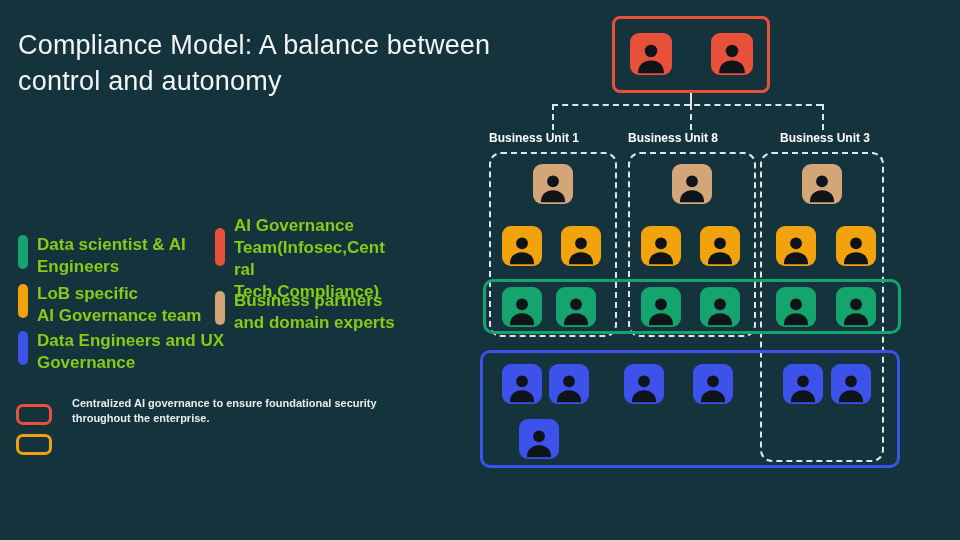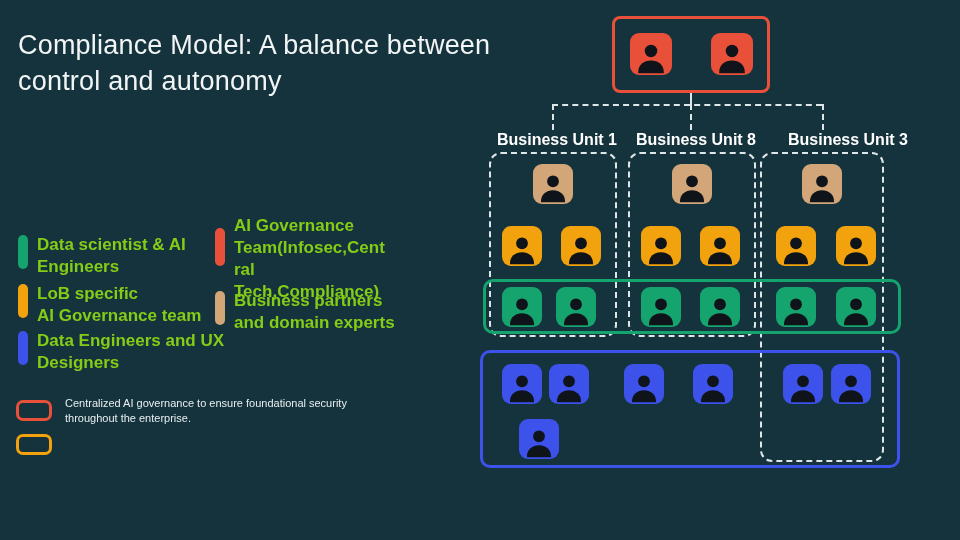--- a/index.html
+++ b/index.html
@@ -13,31 +13,31 @@
     white-space:pre-line; letter-spacing:.2px;
   }
 
   .legend-item { position:absolute; display:flex; gap:9px; align-items:flex-start; }
   .pill { width:10px; flex:0 0 10px; border-radius:5px; margin-top:1px; }
   .legend-label {
     color:#84cc16; font-size:17px; font-weight:700; line-height:1.3;
     white-space:pre-line;
   }
 
-  .note { position:absolute; display:flex; gap:13px; align-items:center; }
+  .note { position:absolute; display:flex; gap:20px; align-items:flex-end;font-weight:bold; }
   .note-swatch { width:36px; height:21px; flex:0 0 36px; border-radius:7px; border:3px solid #fff; }
   .note-text { color:#e8eef0; font-size:11px; line-height:1.32; white-space:pre-line; padding-top:1px; }
 
   .box { position:absolute; border-radius:10px; }
   .top-box  { border:3px solid #e8503a; border-radius:8px; }
   .green-band { border:3px solid #16a46e; }
   .blue-box { border:3px solid #3c52ea; }
 
   .unit-box { position:absolute; border:2px dashed #dfe6e8; border-radius:12px; }
-  .unit-label { position:absolute; color:#ffffff; font-size:16px; font-weight:700; text-align:right; }
+  .unit-label { position:absolute; color:#ffffff; font-size:12px; font-weight:700; text-align:left; }
 
   .connector { position:absolute; }
   .connector.h { border-top:2px dashed #dfe6e8; height:0; }
   .connector.v { border-left:2px dashed #dfe6e8; width:0; }
 
   #icon-layer { position:absolute; inset:0; }
   .person { position:absolute; border-radius:9px; overflow:hidden; }
   .person svg { display:block; width:100%; height:100%; padding:4px 5px 0 5px; }
 </style>
 </head>
@@ -54,21 +54,21 @@
 AI Governance team</span>
   </div>
   <div class="legend-item" style="left:18px;top:234px">
     <span class="pill" style="height: 34px; background: rgb(22, 164, 110);"></span>
     <span class="legend-label">Data scientist &amp; AI
 Engineers</span>
   </div>
   <div class="legend-item" style="left:18px;top:330px">
     <span class="pill" style="height: 34px; background: rgb(60, 82, 234);"></span>
     <span class="legend-label">Data Engineers and UX
-Designers</span>
+Governance</span>
   </div>
 
   <div class="legend-item" style="left:215px;top:215px">
     <span class="pill" style="height: 38px; margin-top: 13px; background: rgb(232, 80, 58);"></span>
     <span class="legend-label">AI Governance
 Team(Infosec,Cent
 ral
 Tech,Compliance)</span>
   </div>
   <div class="legend-item" style="left:215px;top:290px">

